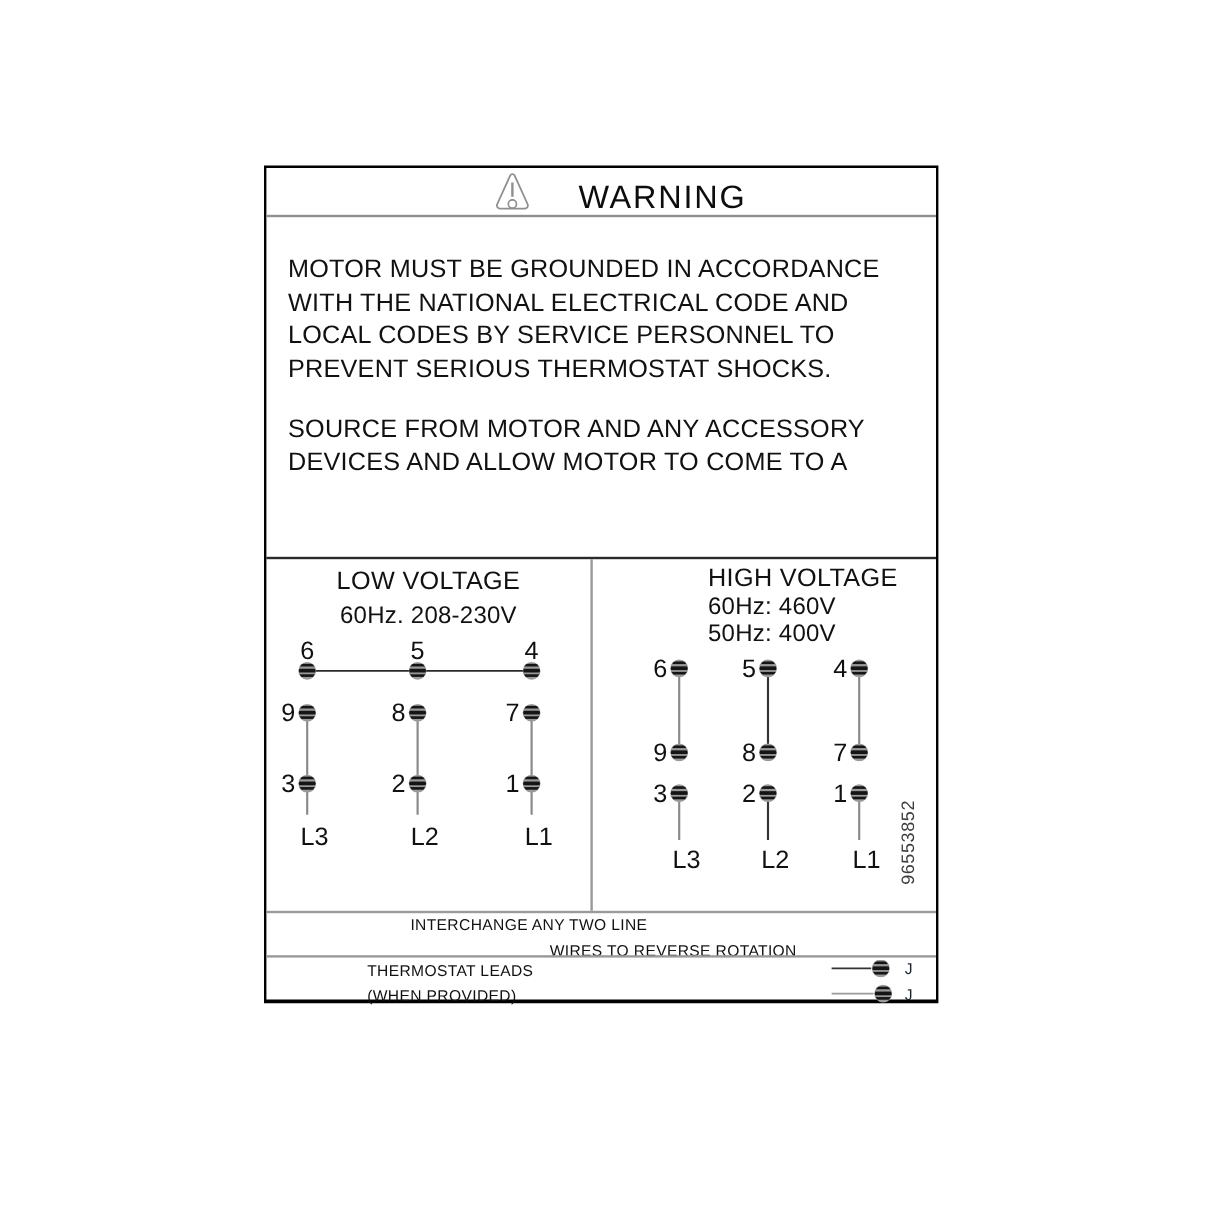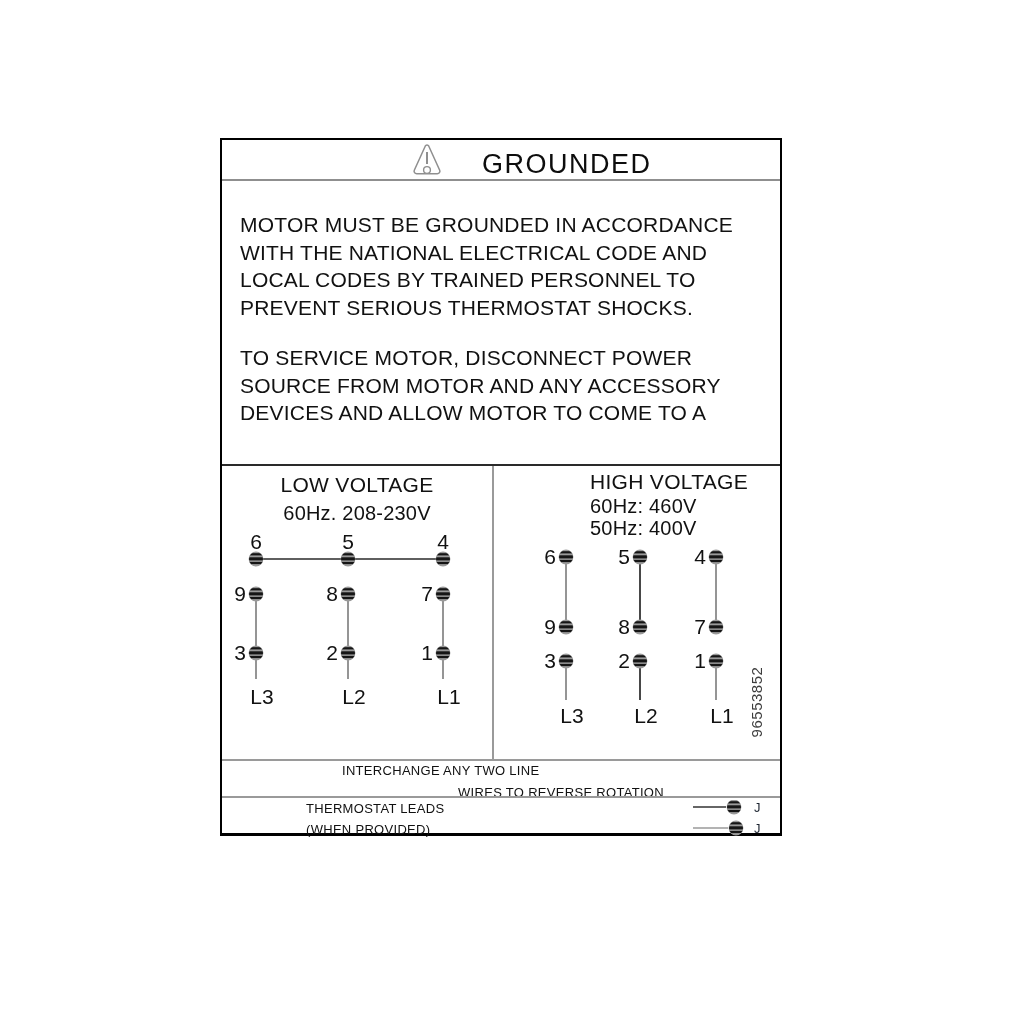--- a/index.html
+++ b/index.html
@@ -85,32 +85,31 @@
 </svg>
 
 <div class="label">
 
   <div class="hdr">
     <svg class="tri" width="30" height="33" viewBox="0 0 30 33">
       <path d="M13.2 3.2 L2.3 27.2 a2.6 2.6 0 0 0 2.4 3.6 L25.3 30.8 a2.6 2.6 0 0 0 2.4 -3.6 L16.8 3.2 a2 2 0 0 0 -3.6 0 Z" fill="none" stroke="#8f8f8f" stroke-width="1.5"></path>
       <line x1="15" y1="9" x2="15" y2="21" stroke="#8f8f8f" stroke-width="2"></line>
       <circle cx="15" cy="27" r="3.4" fill="#ffffff" stroke="#8f8f8f" stroke-width="1.4"></circle>
     </svg>
-    <div class="title">GROUNDED</div>
+    <div class="title">WARNING</div>
   </div>
 
   <div class="wtxt">
     <div class="para1">
       <div>MOTOR MUST BE GROUNDED IN ACCORDANCE</div>
       <div>WITH THE NATIONAL ELECTRICAL CODE AND</div>
-      <div>LOCAL CODES BY TRAINED PERSONNEL TO</div>
+      <div>LOCAL CODES BY SERVICE PERSONNEL TO</div>
       <div>PREVENT SERIOUS THERMOSTAT SHOCKS.</div>
     </div>
     <div class="para2">
-      <div>TO SERVICE MOTOR, DISCONNECT POWER</div>
       <div>SOURCE FROM MOTOR AND ANY ACCESSORY</div>
       <div>DEVICES AND ALLOW MOTOR TO COME TO A</div>
     </div>
   </div>
 
   <div class="diagrams">
 
     <div class="panel low">
       <div class="dtitle">LOW VOLTAGE</div>
       <div class="dsub">60Hz. 208-230V</div>

